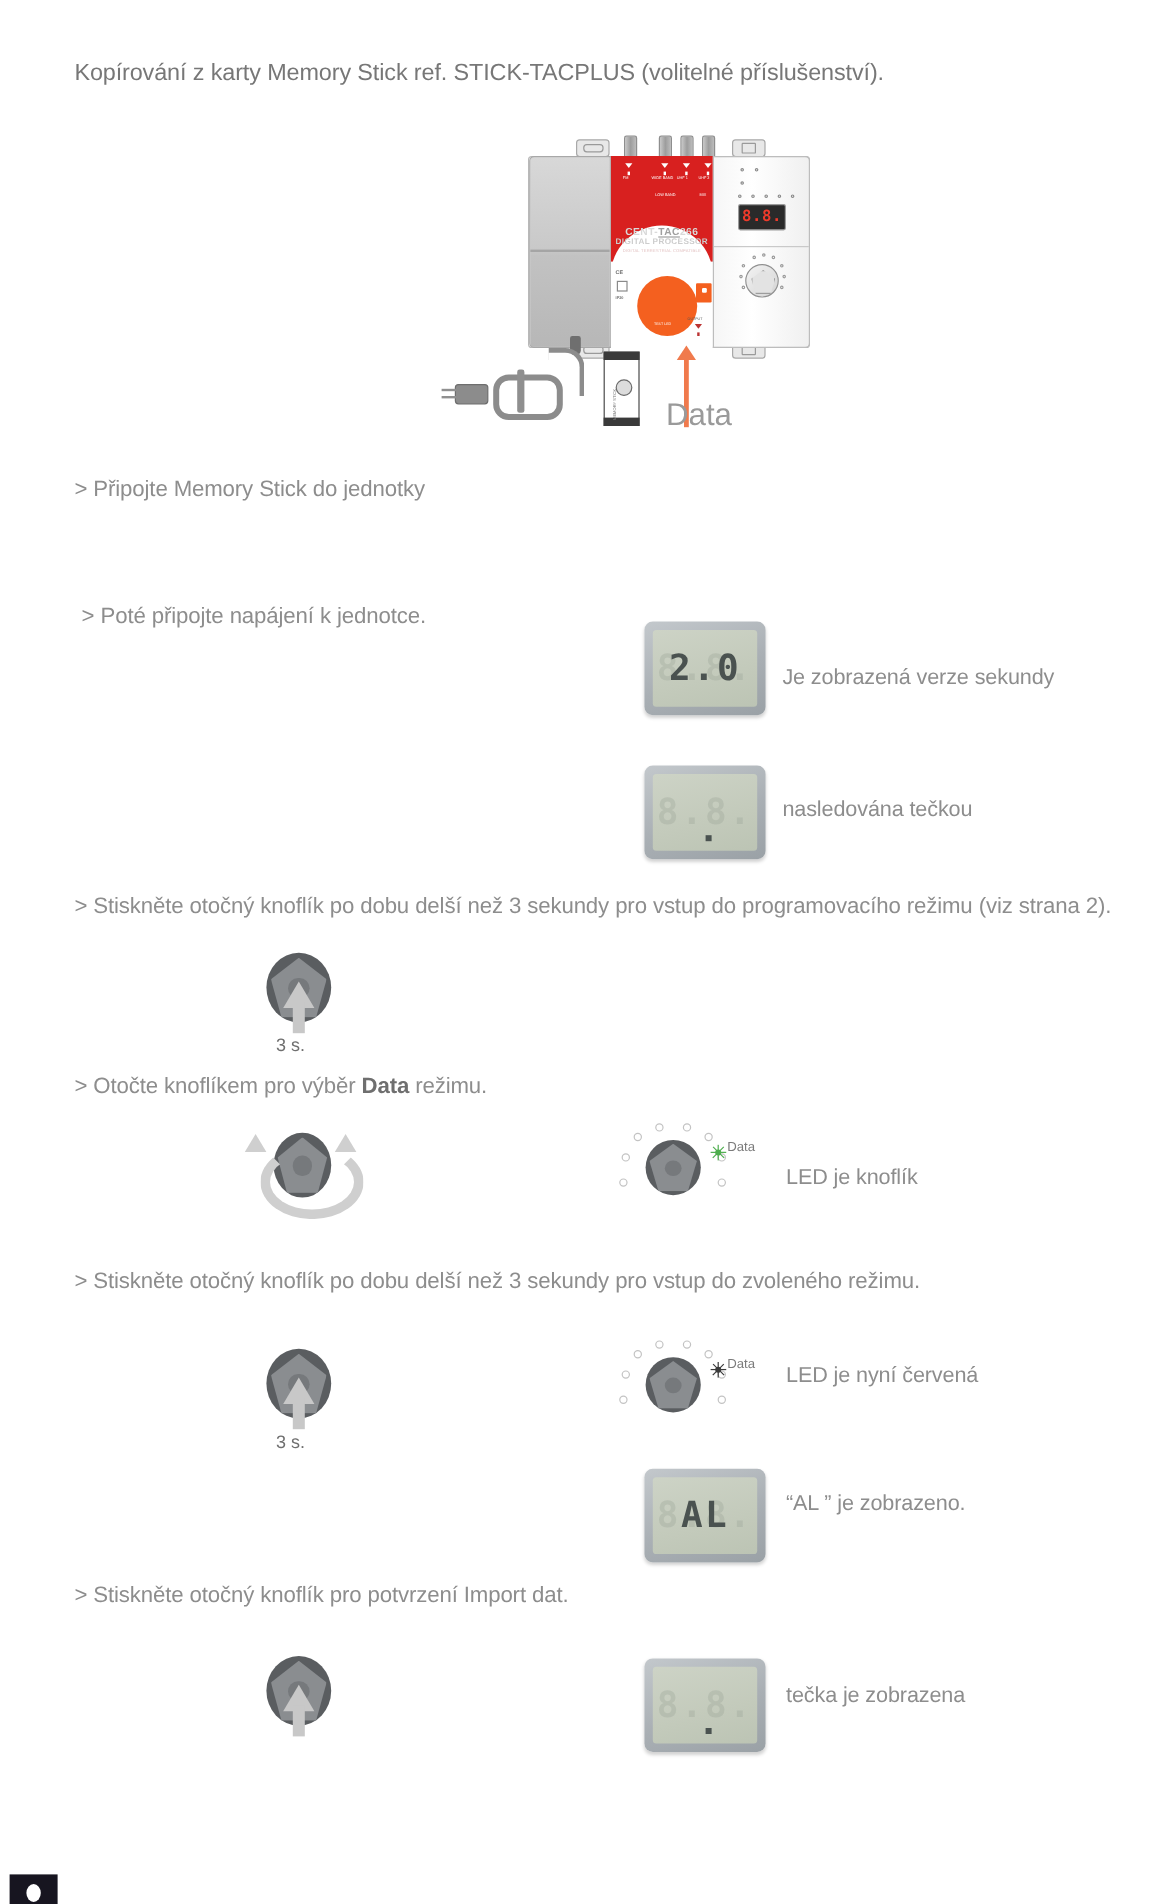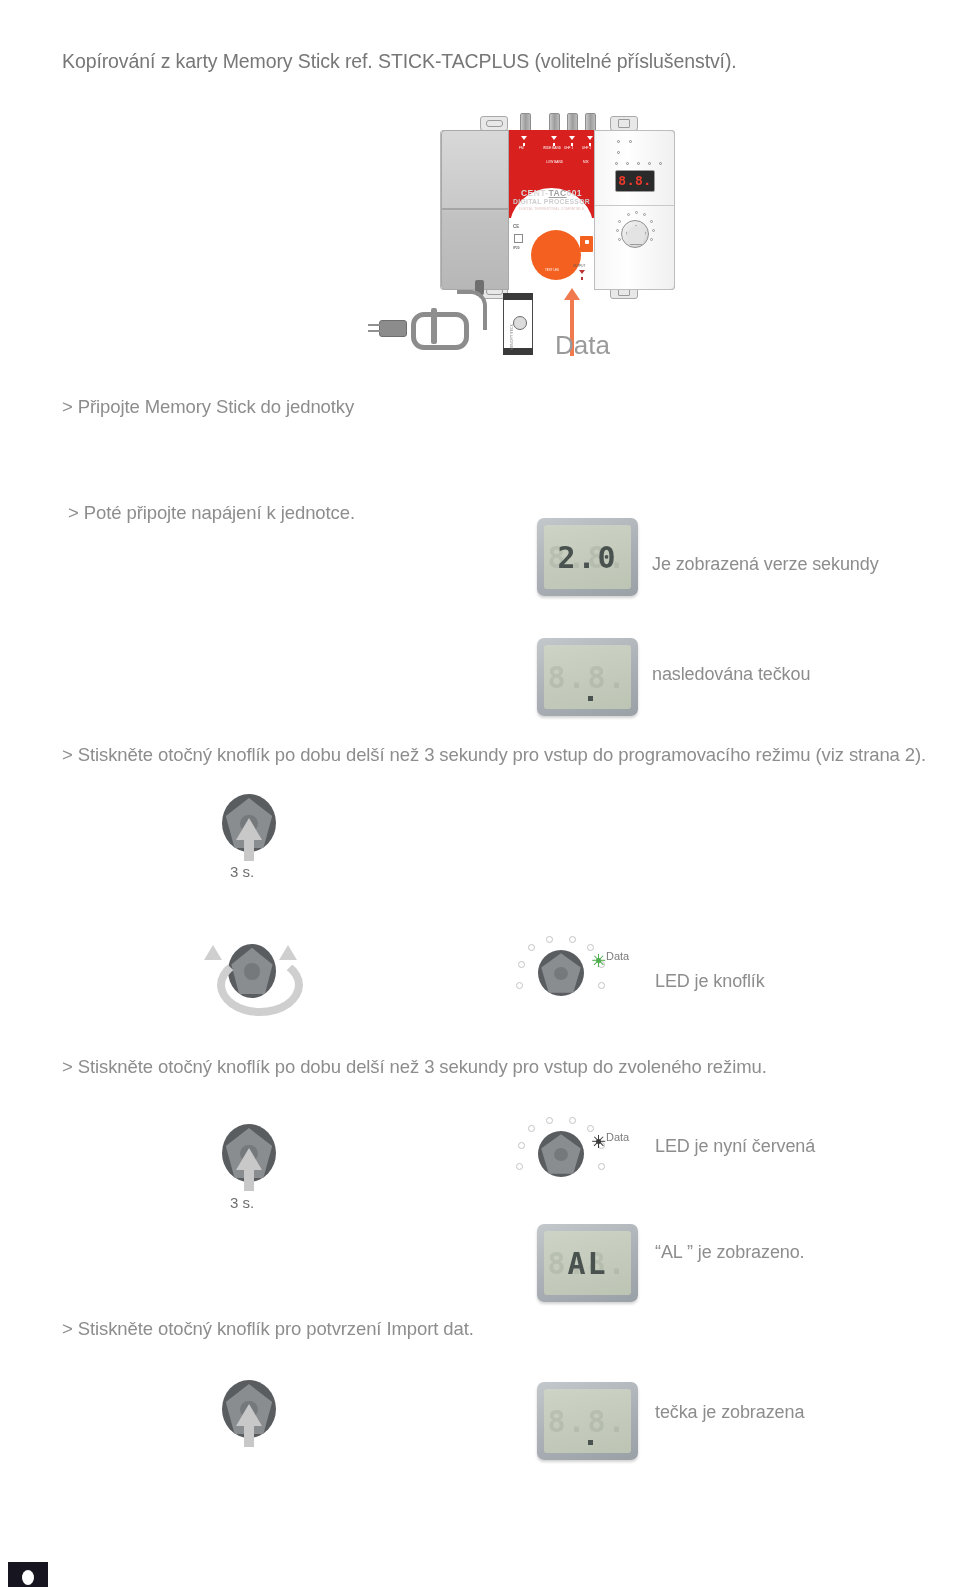--- a/index.html
+++ b/index.html
@@ -501,21 +501,21 @@
     <div class="ant-ico" style="left:176px;top:28px;"></div>
     <div class="tiny-lbl" style="left:168px;top:38px;">WIDE BAND</div>
     <div class="ant-ico" style="left:194px;top:28px;"></div>
     <div class="tiny-lbl" style="left:189px;top:38px;">UHF 1</div>
     <div class="ant-ico" style="left:212px;top:28px;"></div>
     <div class="tiny-lbl" style="left:207px;top:38px;">UHF 2</div>
     <div class="tiny-lbl" style="left:171px;top:52px;">LOW BAND</div>
     <div class="tiny-lbl" style="left:208px;top:52px;">MIX</div>
 
     <div class="brand" style="top:80px;left:134px;width:85px;">
-      <span>CENT-</span><span class="b2">TAC</span><span>601</span>
+      <span>CENT-</span><span class="b2">TAC</span><span>266</span>
     </div>
     <div class="brand-sub" style="top:90px;left:134px;width:85px;">DIGITAL PROCESSOR</div>
     <div class="brand-sub2" style="top:99px;left:134px;width:85px;">DIGITAL TERRESTRIAL COMPATIBLE</div>
 
     <div class="cert-mark" style="left:138px;top:116px;">CE</div>
     <div class="cert-box" style="left:139px;top:126px;"></div>
     <div class="cert-mark" style="left:138px;top:138px;font-size:3.2px;">IP20</div>
 
     <div class="orange-circle"></div>
     <div class="orange-badge"></div>
@@ -596,20 +596,21 @@
 
   <div class="knob" style="left:222px;top:748px;width:54px;height:58px;">
     <div class="ell"></div>
     <div class="pent"></div>
     <div class="hub"></div>
   </div>
   <div class="press-arrow" style="left:236px;top:772px;"></div>
   <div class="press-stem" style="left:244px;top:789px;height:26px;"></div>
   <div class="sec-label" style="left:230px;top:817px;">3 s.</div>
 
+  <div class="txt step" style="left:62px;top:848px;"><span>&gt; Otočte knoflíkem pro výběr </span><b class="bold">Data</b><span> režimu.</span></div>
 
   <div class="knob" style="left:228px;top:898px;width:48px;height:54px;">
     <div class="ell"></div>
     <div class="pent"></div>
     <div class="hub"></div>
   </div>
   <div class="rot-arrow" style="left:217px;top:908px;width:70px;height:46px;"></div>
   <div class="rot-head" style="left:204px;top:899px;"></div>
   <div class="rot-head" style="left:279px;top:899px;"></div>
 

